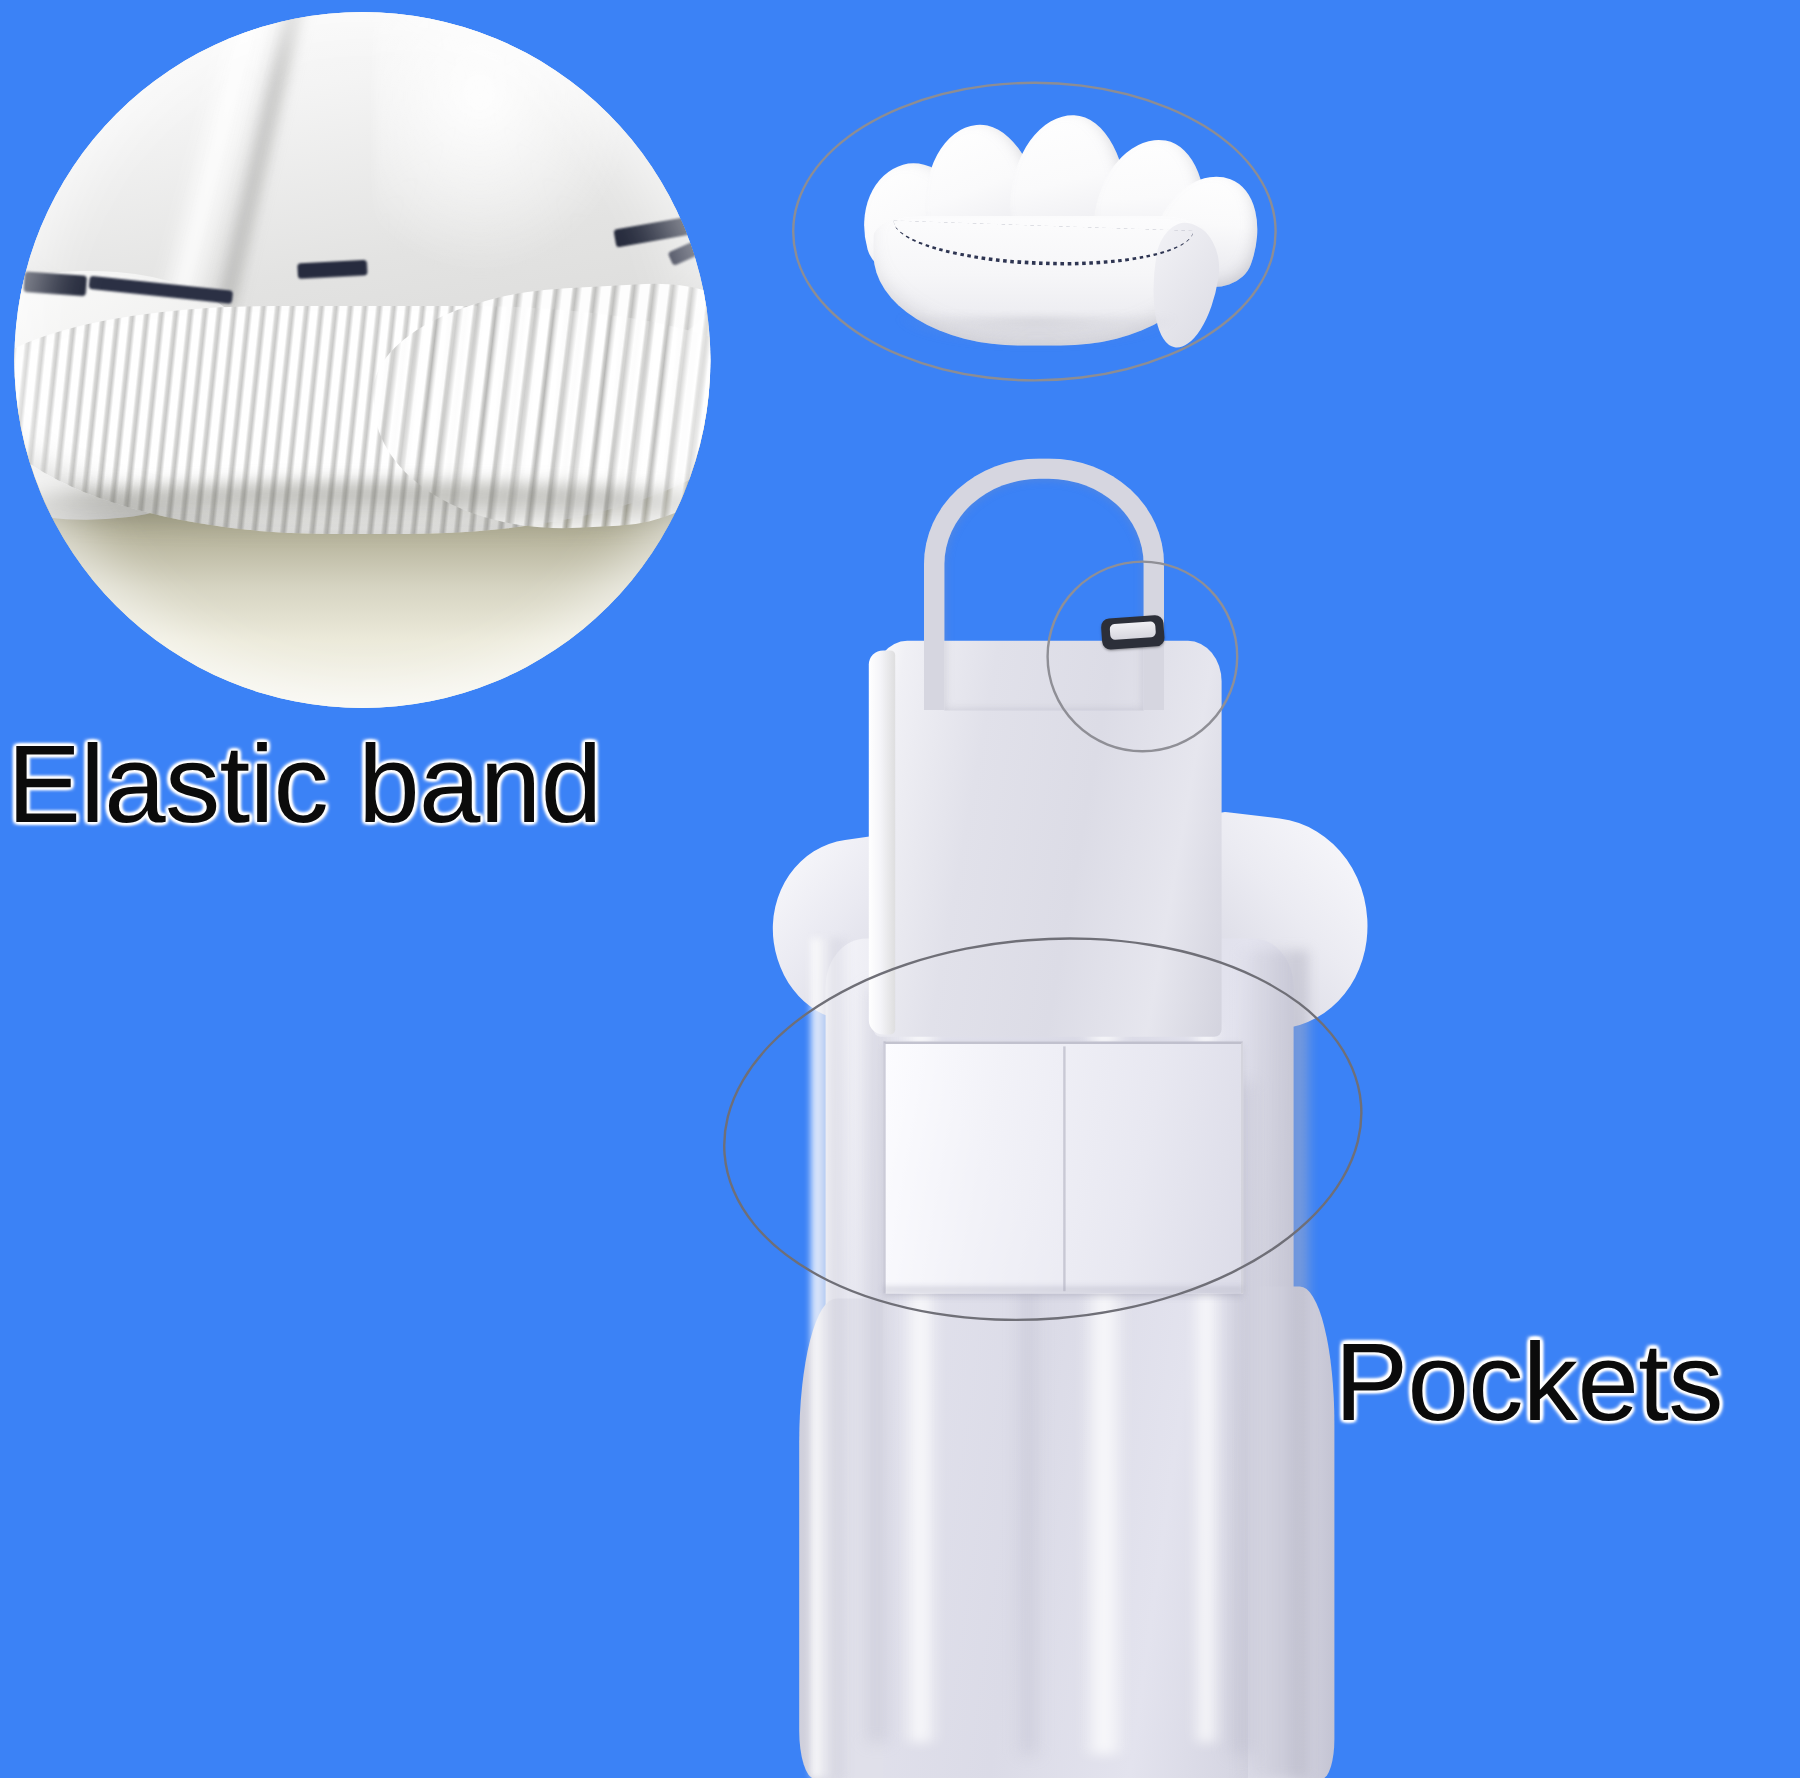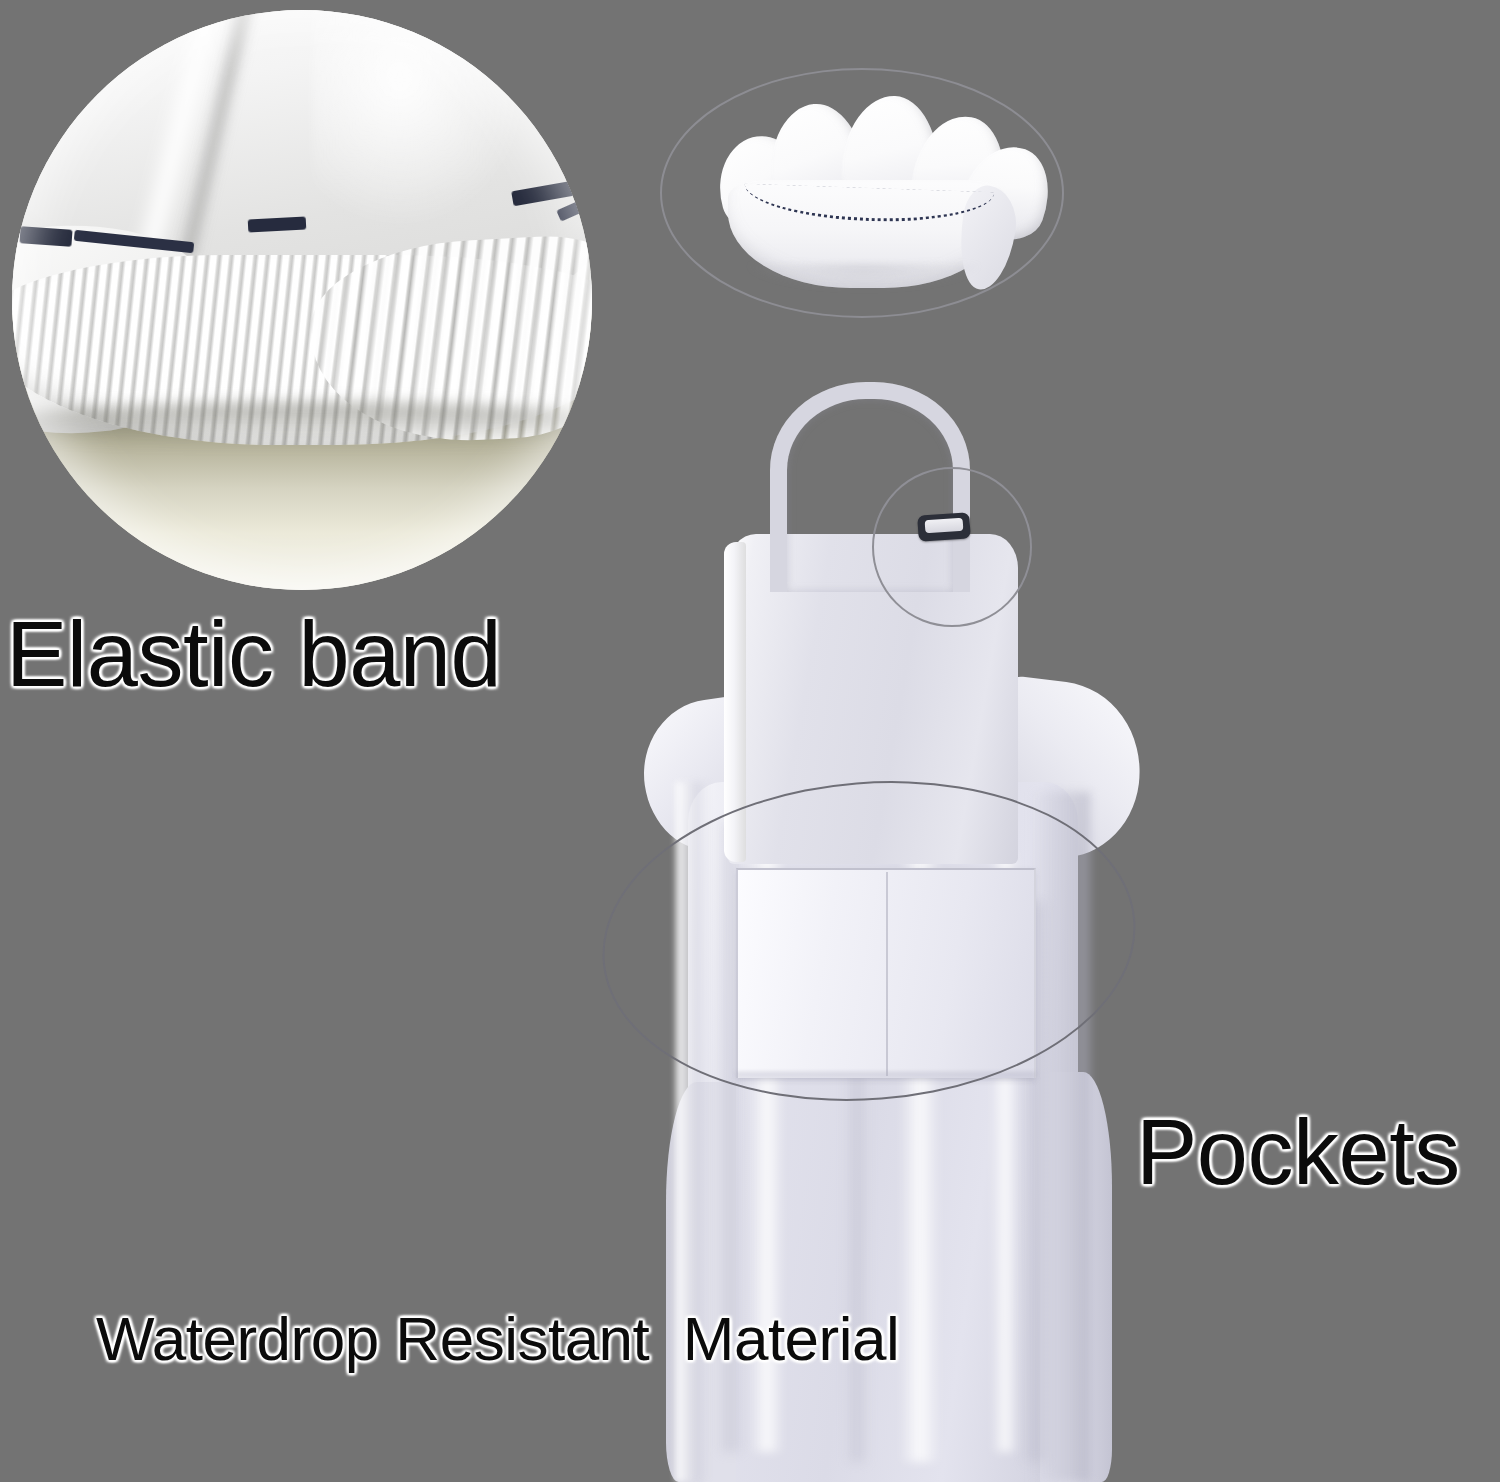--- a/index.html
+++ b/index.html
@@ -8,21 +8,21 @@
     padding: 0;
     background: #ffffff;
   }
   body {
     font-family: "Liberation Sans", sans-serif;
   }
   #canvas {
     position: relative;
     width: 1500px;
     height: 1482px;
-    background: #737373;
+    background: #3b82f6;
     overflow: hidden;
   }
 
   
   #elastic-photo {
     position: absolute;
     left: 12px;
     top: 10px;
     width: 580px;
     height: 580px;
@@ -371,21 +371,20 @@
     left: 762px;
     top: 640px;
     font-size: 62px;
     line-height: 1;
   }
   #caption-pockets {
     left: 1112px;
     top: 1106px;
     font-size: 92px;
     line-height: 1;
-    margin-left: 24px;
   }
   #caption-material {
     left: 96px;
     top: 1308px;
     font-size: 62px;
     line-height: 1;
   }
 </style>
 </head>
 <body>
@@ -455,15 +454,14 @@
     <div class="ap" id="buckle-circle"></div>
   </div>
 
   <div id="pocket-ellipse"></div>
 
   <div class="caption" id="caption-elastic">Elastic band</div>
 
 
   <div class="caption" id="caption-pockets">Pockets</div>
 
-  <div class="caption" id="caption-material">Waterdrop Resistant  Material</div>
 
 </div>
 
 </body></html>

